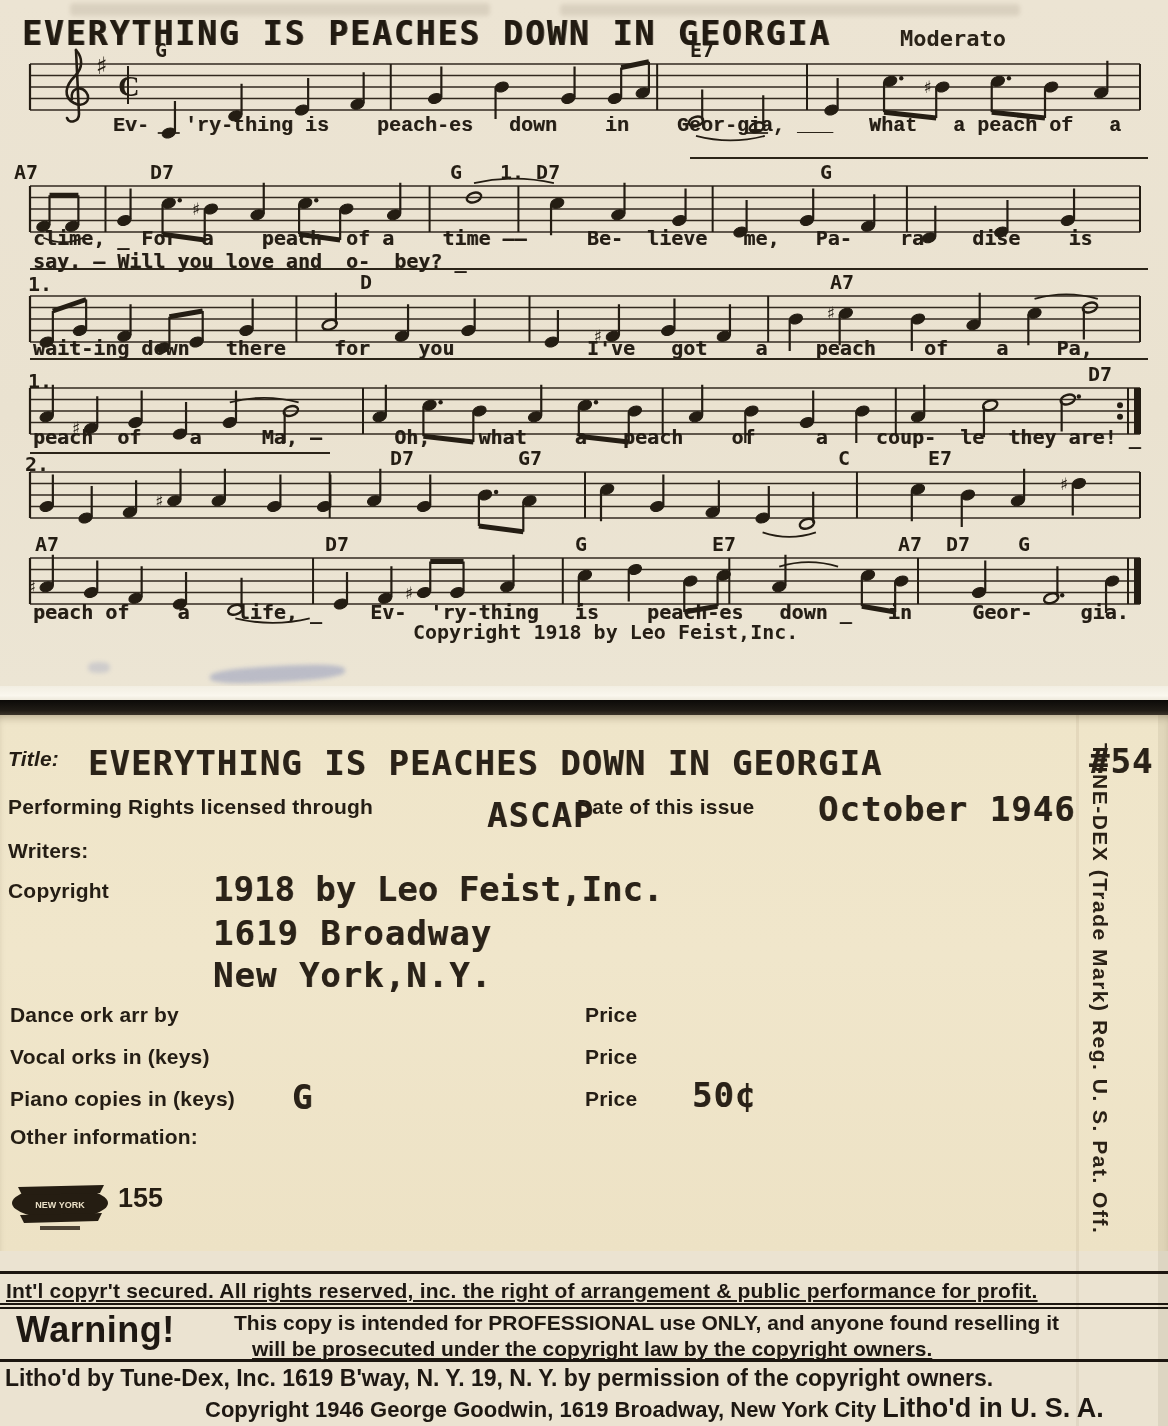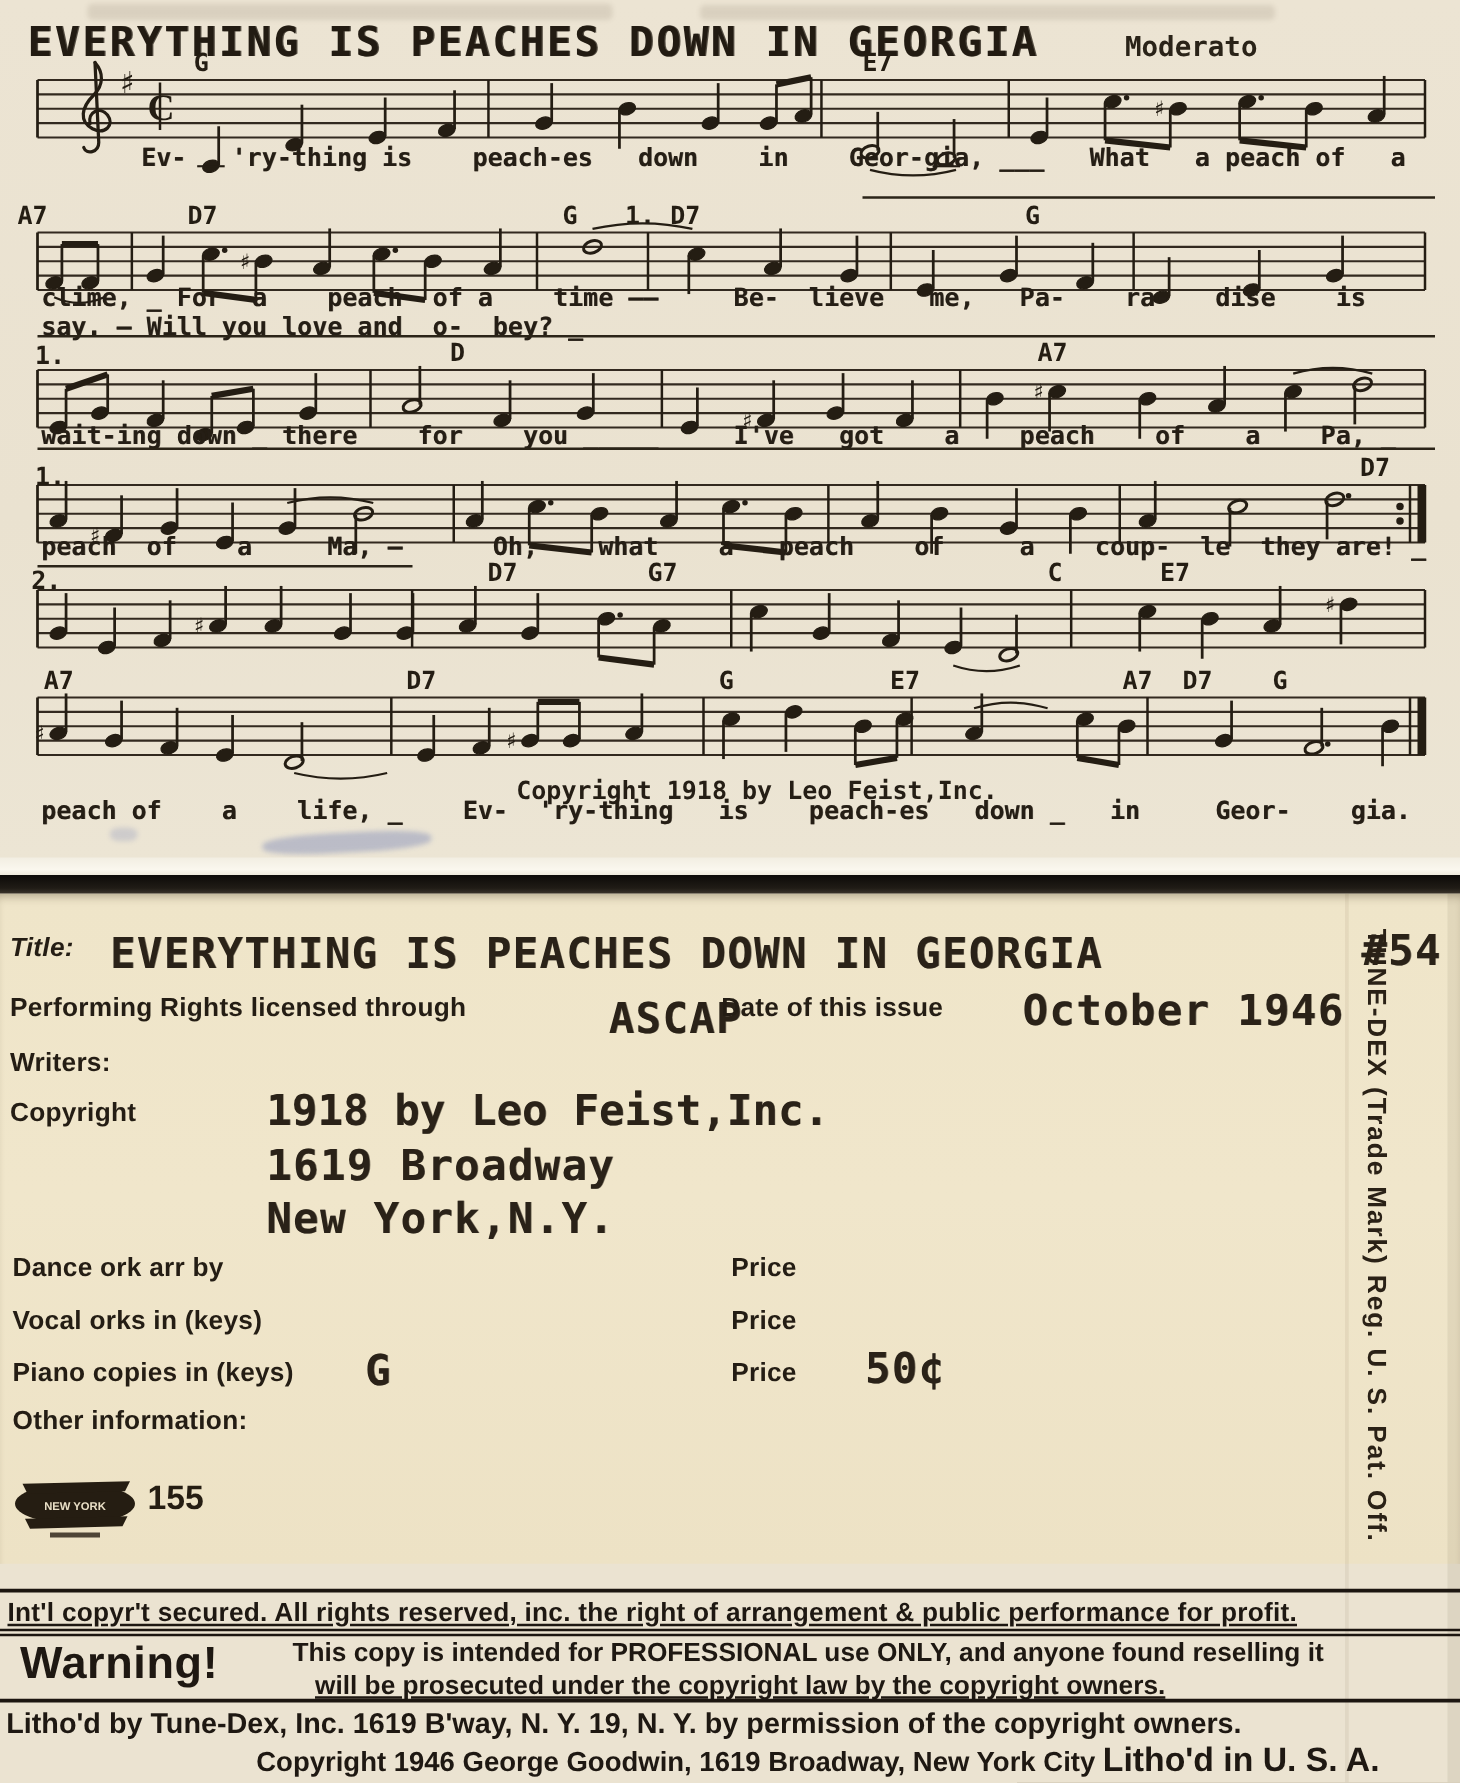--- a/index.html
+++ b/index.html
@@ -431,26 +431,26 @@
         <span class="chord" style="left: 518px; top: 446px;">G7</span>
         <span class="chord" style="left: 838px; top: 446px;">C</span>
         <span class="chord" style="left: 928px; top: 446px;">E7</span>
         <span class="chord" style="left: 35px; top: 532px;">A7</span>
         <span class="chord" style="left: 325px; top: 532px;">D7</span>
         <span class="chord" style="left: 575px; top: 532px;">G</span>
         <span class="chord" style="left: 712px; top: 532px;">E7</span>
         <span class="chord" style="left: 898px; top: 532px;">A7</span>
         <span class="chord" style="left: 946px; top: 532px;">D7</span>
         <span class="chord" style="left: 1018px; top: 532px;">G</span>
-        <span class="lyric" style="left: 113px; top: 114px;">Ev-   'ry-thing is    peach-es   down    in    Geor-gia, ___   What   a peach of   a</span>
+        <span class="lyric" style="left: 113px; top: 114px; font-family: Liberation Mono, monospace;">Ev-   'ry-thing is    peach-es   down    in    Geor-gia, ___   What   a peach of   a</span>
         <span class="lyric" style="left: 33px; top: 226px;">clime, _ For  a    peach  of a    time ——     Be-  lieve   me,   Pa-    ra-   dise    is</span>
         <span class="lyric" style="left: 33px; top: 249px;">say. — Will you love and  o-  bey? _</span>
         <span class="lyric" style="left: 33px; top: 336px;">wait-ing down _ there    for    you _____     I've   got    a    peach    of    a    Pa, _</span>
         <span class="lyric" style="left: 33px; top: 425px;">peach  of    a     Ma, —      Oh,    what    a   peach    of     a    coup-  le  they are! _</span>
-        <span class="lyric" style="left: 33px; top: 636px;">peach of    a    life, _    Ev-  'ry-thing   is    peach-es   down _   in     Geor-    gia.</span>
+        <span class="lyric" style="left: 33px; top: 600px;">peach of    a    life, _    Ev-  'ry-thing   is    peach-es   down _   in     Geor-    gia.</span>
         <span class="volta" style="left: 28px; top: 272px;">1.</span>
         <span class="volta" style="left: 28px; top: 369px;">1.</span>
         <span class="volta" style="left: 25px; top: 452px;">2.</span>
         <div class="vline" style="left: 690px; top: 157px; width: 458px;"></div>
         <div class="vline" style="left: 30px; top: 268px; width: 1118px;"></div>
         <div class="vline" style="left: 30px; top: 358px; width: 1118px;"></div>
         <div class="vline" style="left: 30px; top: 452px; width: 300px;"></div>
       </div>
 
     <div class="copy1918">Copyright 1918 by Leo Feist,Inc.</div>

